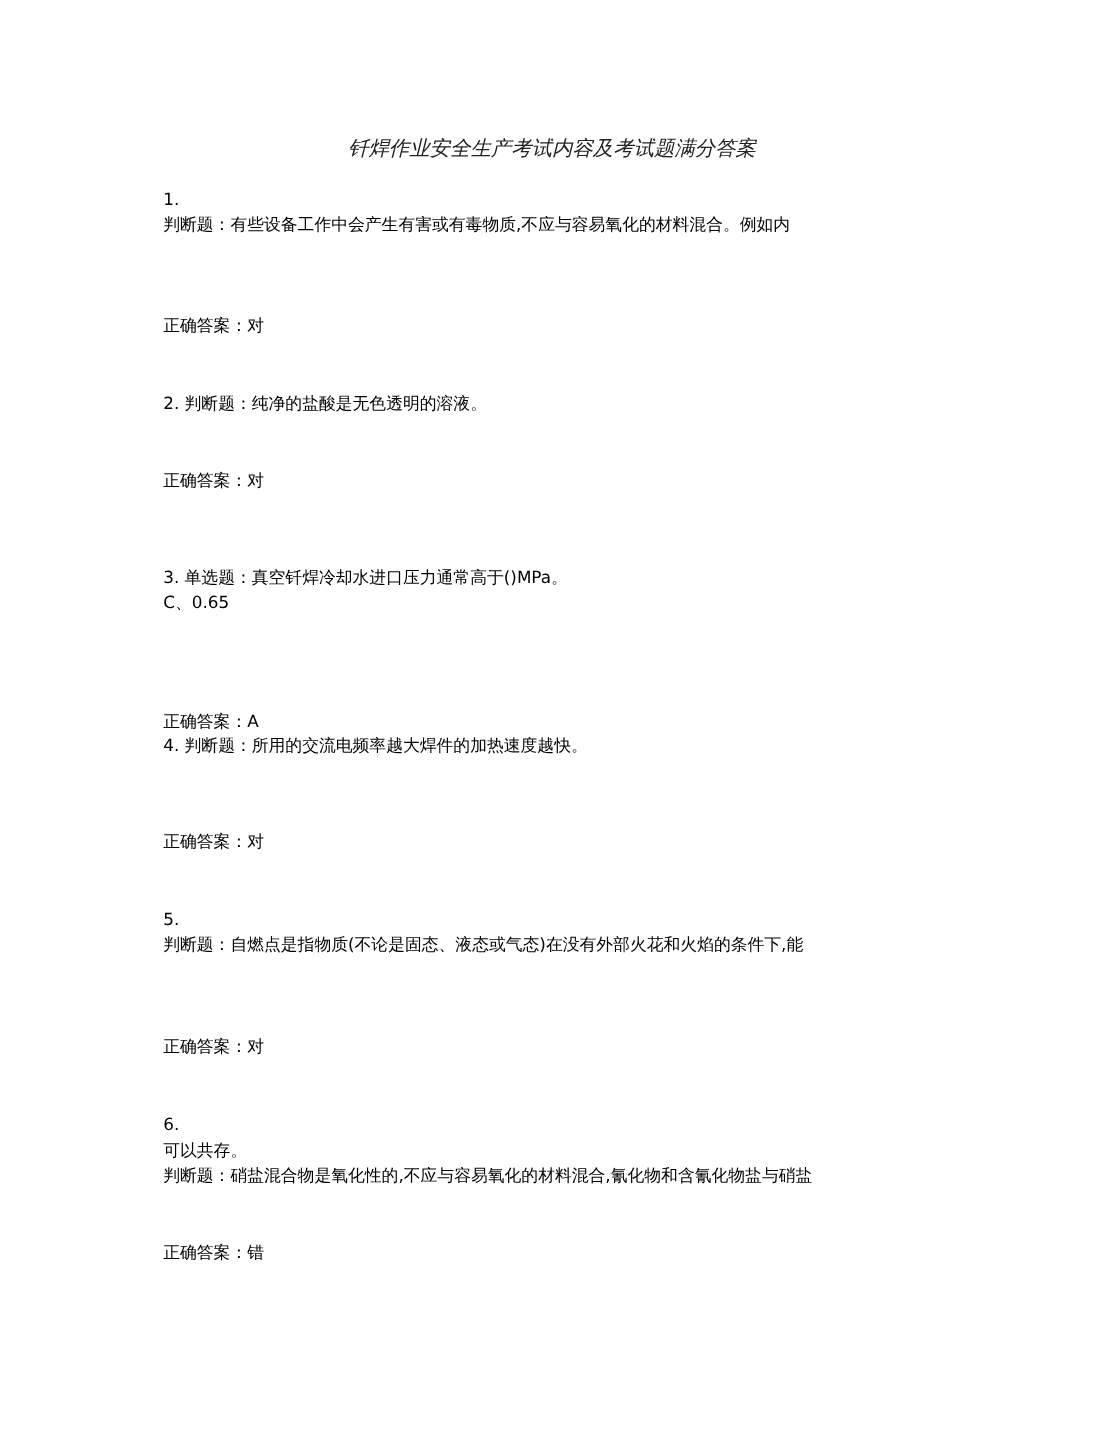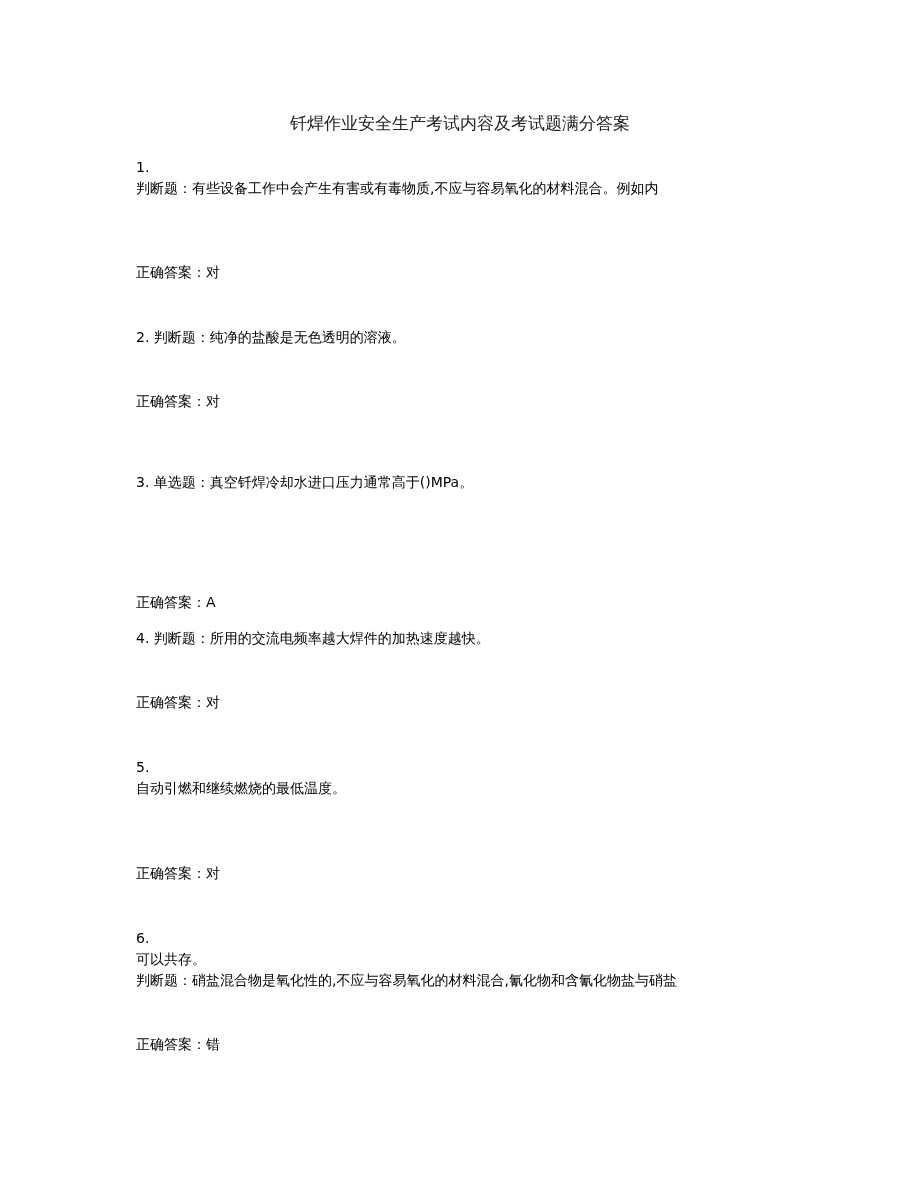--- a/index.html
+++ b/index.html
@@ -1,46 +1,47 @@
 <!DOCTYPE html>
 <html><head>
   <meta charset="utf-8">
   <style>
     html, body { margin: 0; padding: 0; background: #ffffff; }
     body { width: 920px; height: 1191px; position: relative; overflow: hidden;
       font-family: "DejaVu Sans", "Liberation Sans", sans-serif; color: #000; }
     .title { position: absolute; top: 112px; left: 0; width: 920px; text-align: center;
-      font-size: 17px; color: #222; font-family: "DejaVu Serif", serif; }
+      font-size: 17px; color: #222; font-family: "DejaVu Serif", serif; font-style: italic; }
     .blk { position: absolute; left: 136px; width: 660px; font-size: 14px; line-height: 21px; }
   </style>
 </head>
 <body>
 
 <div class="title">钎焊作业安全生产考试内容及考试题满分答案</div>
 
 <div class="blk" style="top:157px">
   <div>1.</div>
   <div>判断题：有些设备工作中会产生有害或有毒物质,不应与容易氧化的材料混合。例如内</div>
 </div>
 <div class="blk" style="top:262px">正确答案：对</div>
 
 <div class="blk" style="top:327px">2. 判断题：纯净的盐酸是无色透明的溶液。</div>
 <div class="blk" style="top:391px">正确答案：对</div>
 
 <div class="blk" style="top:472px">
   <div>3. 单选题：真空钎焊冷却水进口压力通常高于()MPa。</div>
+  <div>C、0.65</div>
 </div>
 <div class="blk" style="top:592px">正确答案：A</div>
 
-<div class="blk" style="top:628px">4. 判断题：所用的交流电频率越大焊件的加热速度越快。</div>
+<div class="blk" style="top:612px">4. 判断题：所用的交流电频率越大焊件的加热速度越快。</div>
 <div class="blk" style="top:692px">正确答案：对</div>
 
 <div class="blk" style="top:757px">
   <div>5.</div>
-  <div>自动引燃和继续燃烧的最低温度。</div>
+  <div>判断题：自燃点是指物质(不论是固态、液态或气态)在没有外部火花和火焰的条件下,能</div>
 </div>
 <div class="blk" style="top:863px">正确答案：对</div>
 
 <div class="blk" style="top:928px">
   <div>6.</div>
   <div>可以共存。</div>
   <div>判断题：硝盐混合物是氧化性的,不应与容易氧化的材料混合,氰化物和含氰化物盐与硝盐</div>
 </div>
 <div class="blk" style="top:1034px">正确答案：错</div>
 

